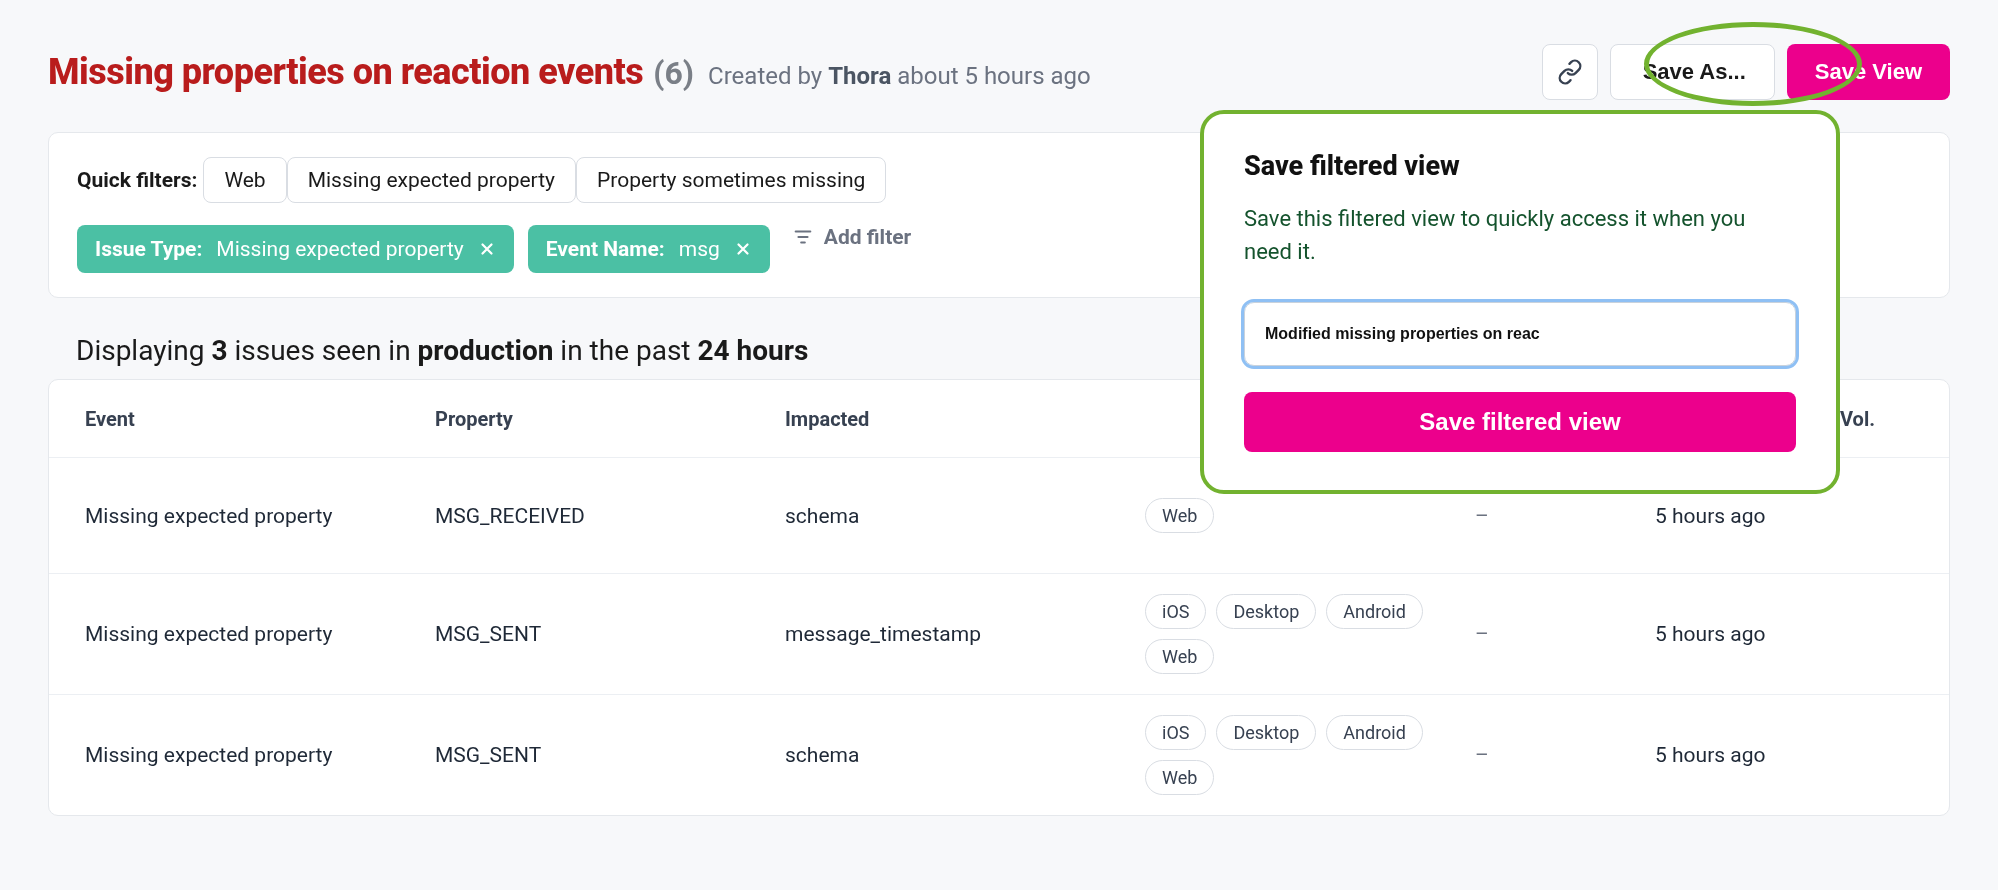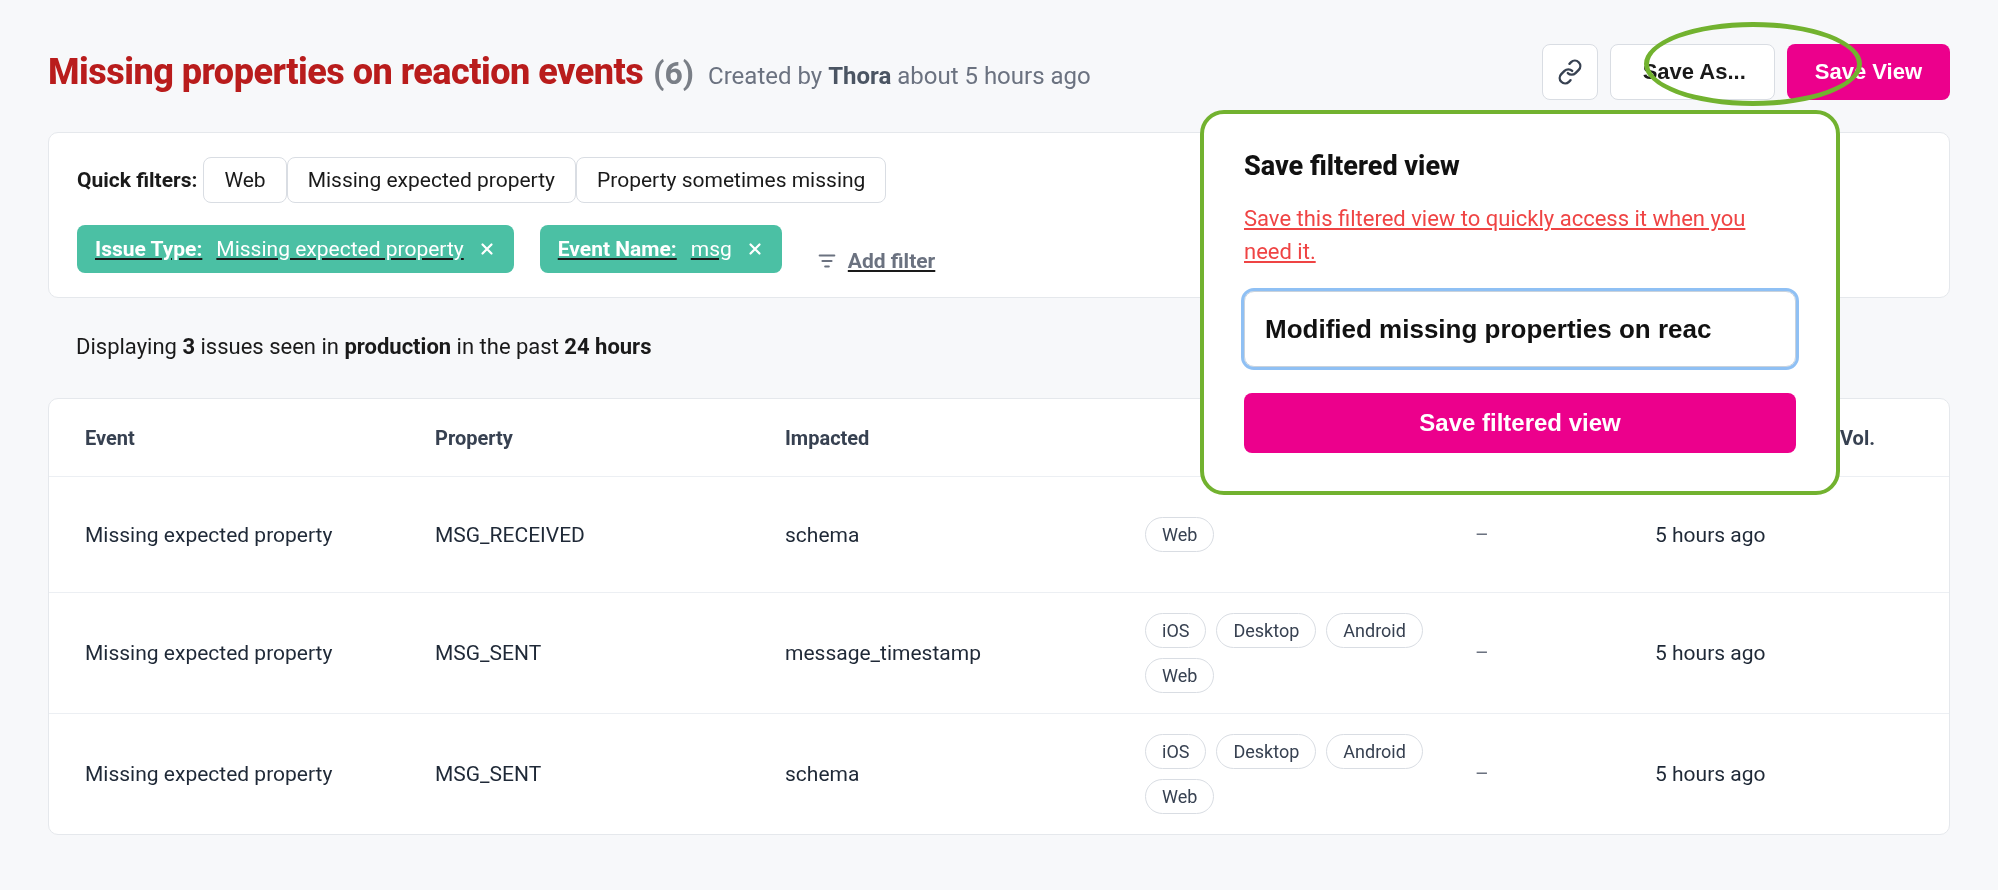--- a/index.html
+++ b/index.html
@@ -111,24 +111,23 @@
       border: 1px solid #d9dde3;
       border-radius: 8px;
       background: #fff;
       padding: 10px 20px;
       font-size: 21px;
       color: #1a1a1a;
       cursor: pointer;
     }
     .active-filters {
       display: flex;
-      align-items: flex-end;
-      gap: 26px;
+      align-items: flex-start;
+      gap: 14px;
       flex-wrap: wrap;
-      text-decoration: underline;
     }
     .filter-pill {
       display: inline-flex;
       align-items: center;
       background: #4bc0a4;
       color: #fff;
       border-radius: 8px;
       padding: 12px 18px;
       font-size: 21px;
       gap: 14px;
@@ -148,23 +147,23 @@
       display: inline-flex;
       align-items: center;
       gap: 10px;
       color: #6b7280;
       font-weight: 700;
       font-size: 21px;
       cursor: pointer;
       margin-left: 8px;
     }
     .summary {
-      font-size: 22px;
+      font-size: 28px;
       color: #1a1a1a;
-      margin: 0 0 39px 28px;
+      margin: 0 0 12px 28px;
     }
     .summary .bold {
       font-weight: 700;
     }
     .table-card {
       background: #fff;
       border: 1px solid #e5e8ec;
       border-radius: 10px;
       overflow: hidden;
     }
@@ -220,32 +219,31 @@
       z-index: 10;
     }
     .popover h3 {
       font-size: 27px;
       font-weight: 800;
       margin-bottom: 20px;
       color: #111;
     }
     .popover p {
       font-size: 22px;
-      color: #ef4444;
+      color: #14532d;
       line-height: 1.5;
-      margin-bottom: 23px;
-      text-decoration: underline;
+      margin-bottom: 34px;
     }
     .popover input {
       width: 100%;
-      height: 76px;
+      height: 64px;
       border: 1px solid #c9d2dc;
       border-radius: 10px;
       padding: 0 20px;
-      font-size: 26px;
+      font-size: 16px;
       font-weight: 700;
       color: #111;
       outline: 3px solid #8fc0f4;
       outline-offset: 0;
       margin-bottom: 26px;
     }
     .popover .save-btn {
       width: 100%;
       height: 60px;
       border: none;

